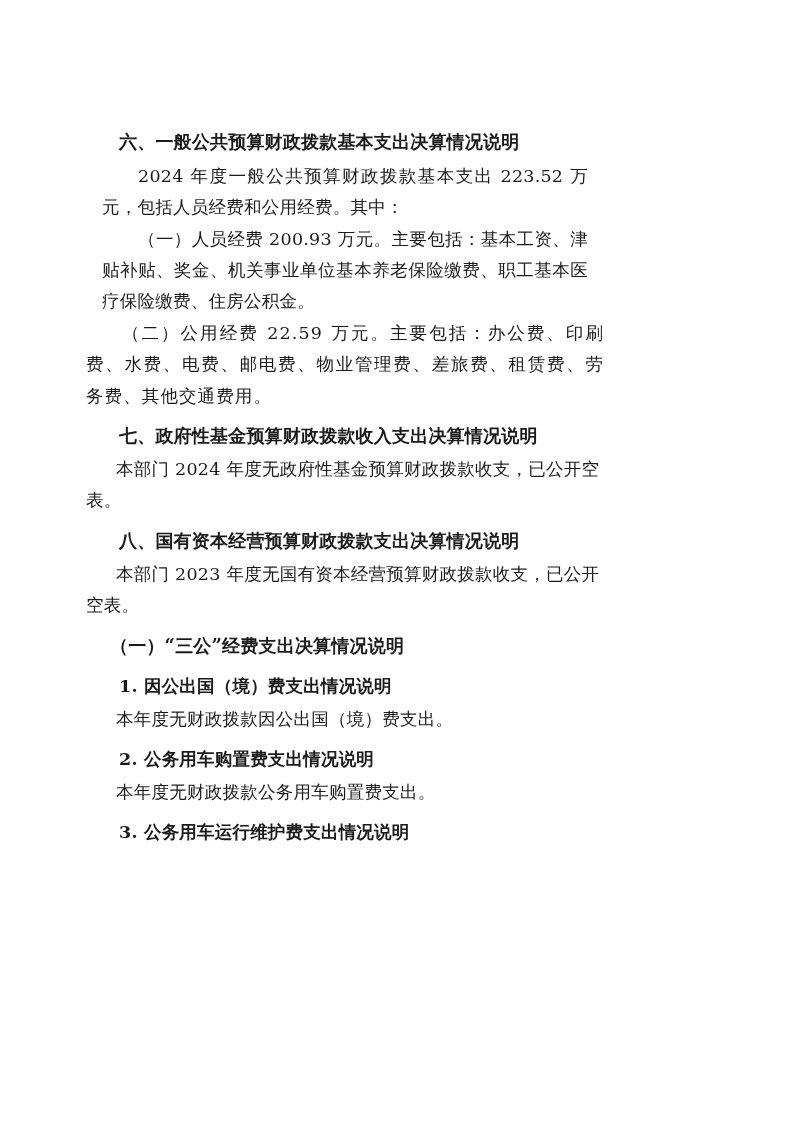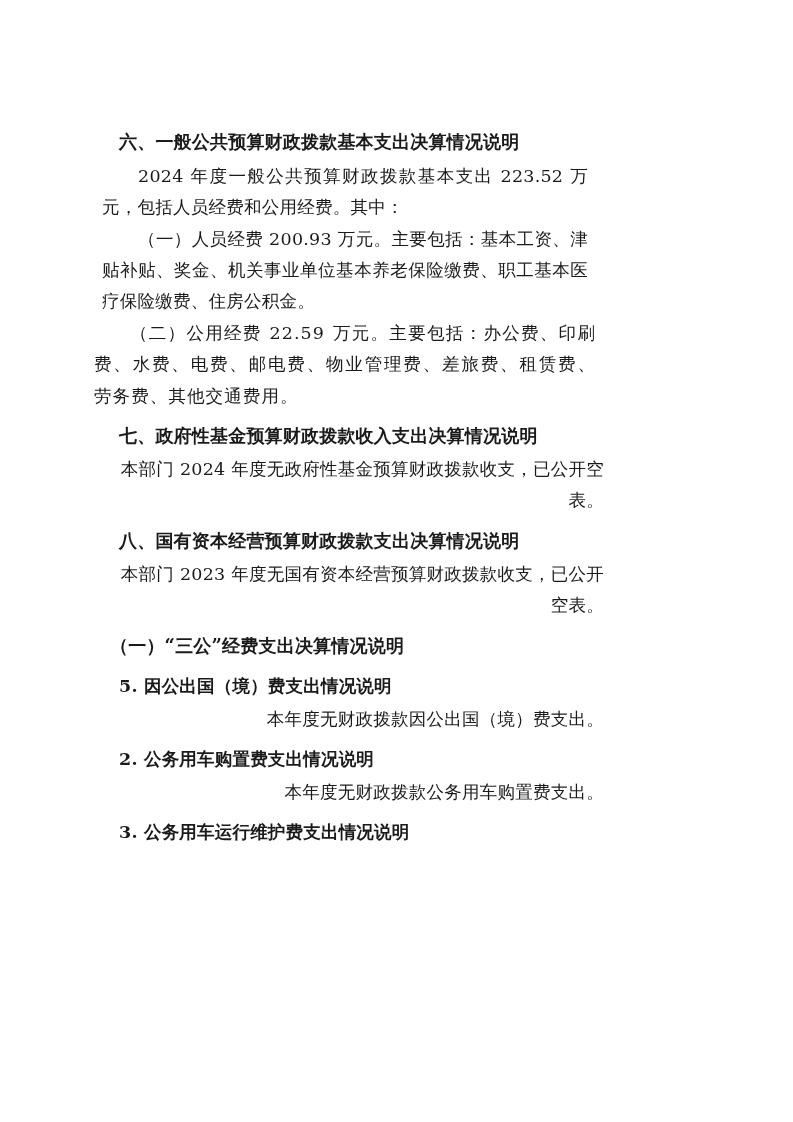--- a/index.html
+++ b/index.html
@@ -51,31 +51,30 @@
   }
   .para {
     text-indent: 36px;
     margin: 1px 16px;
     text-align: justify;
     text-justify: inter-ideograph;
     letter-spacing: 0.25px;
   }
   .para-wide {
     text-indent: 36px;
-    margin: 1px 8px;
+    margin: 1px 0;
     text-align: justify;
     text-justify: inter-ideograph;
     letter-spacing: 1.1px;
     word-spacing: 1px;
   }
   .plain {
     text-indent: 30px;
     margin: 1px 0;
     letter-spacing: 0.25px;
-    text-align: right;
   }
 </style>
 </head>
 <body>
 
 <div class="page">
   <div class="doc-body">
 
     <div class="heading">六、一般公共预算财政拨款基本支出决算情况说明</div>
 
@@ -90,21 +89,21 @@
     <div class="plain">本部门 2024 年度无政府性基金预算财政拨款收支，已公开空表。</div>
 
     <div class="heading">八、国有资本经营预算财政拨款支出决算情况说明</div>
 
     <div class="plain">本部门 2023 年度无国有资本经营预算财政拨款收支，已公开空表。</div>
 
 
     <div class="subheading">（一）“三公”经费支出决算情况说明</div>
 
 
-    <div class="numheading">5. 因公出国（境）费支出情况说明</div>
+    <div class="numheading">1. 因公出国（境）费支出情况说明</div>
 
     <div class="plain">本年度无财政拨款因公出国（境）费支出。</div>
 
     <div class="numheading">2. 公务用车购置费支出情况说明</div>
 
     <div class="plain">本年度无财政拨款公务用车购置费支出。</div>
 
     <div class="numheading">3. 公务用车运行维护费支出情况说明</div>
 
   </div>

